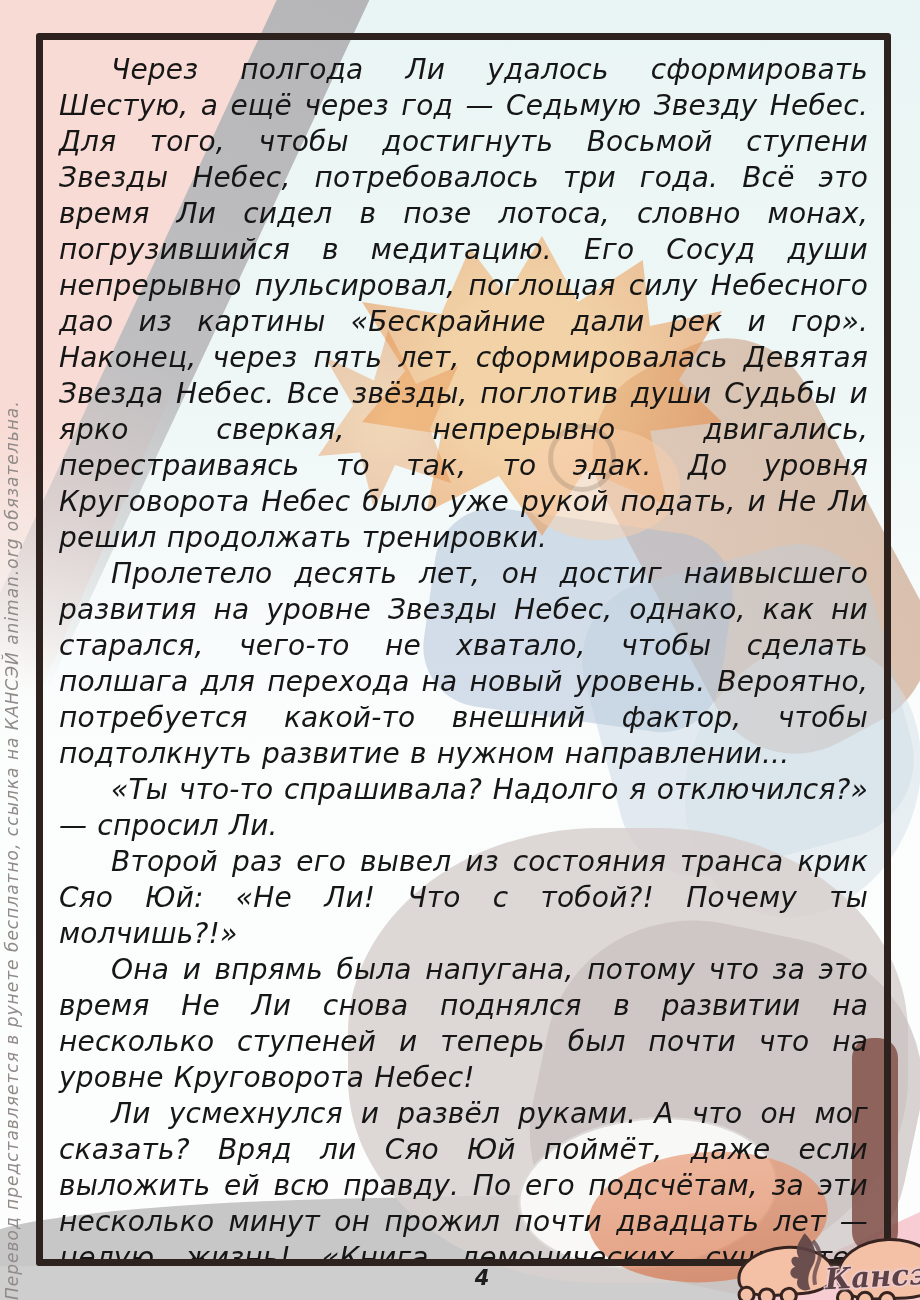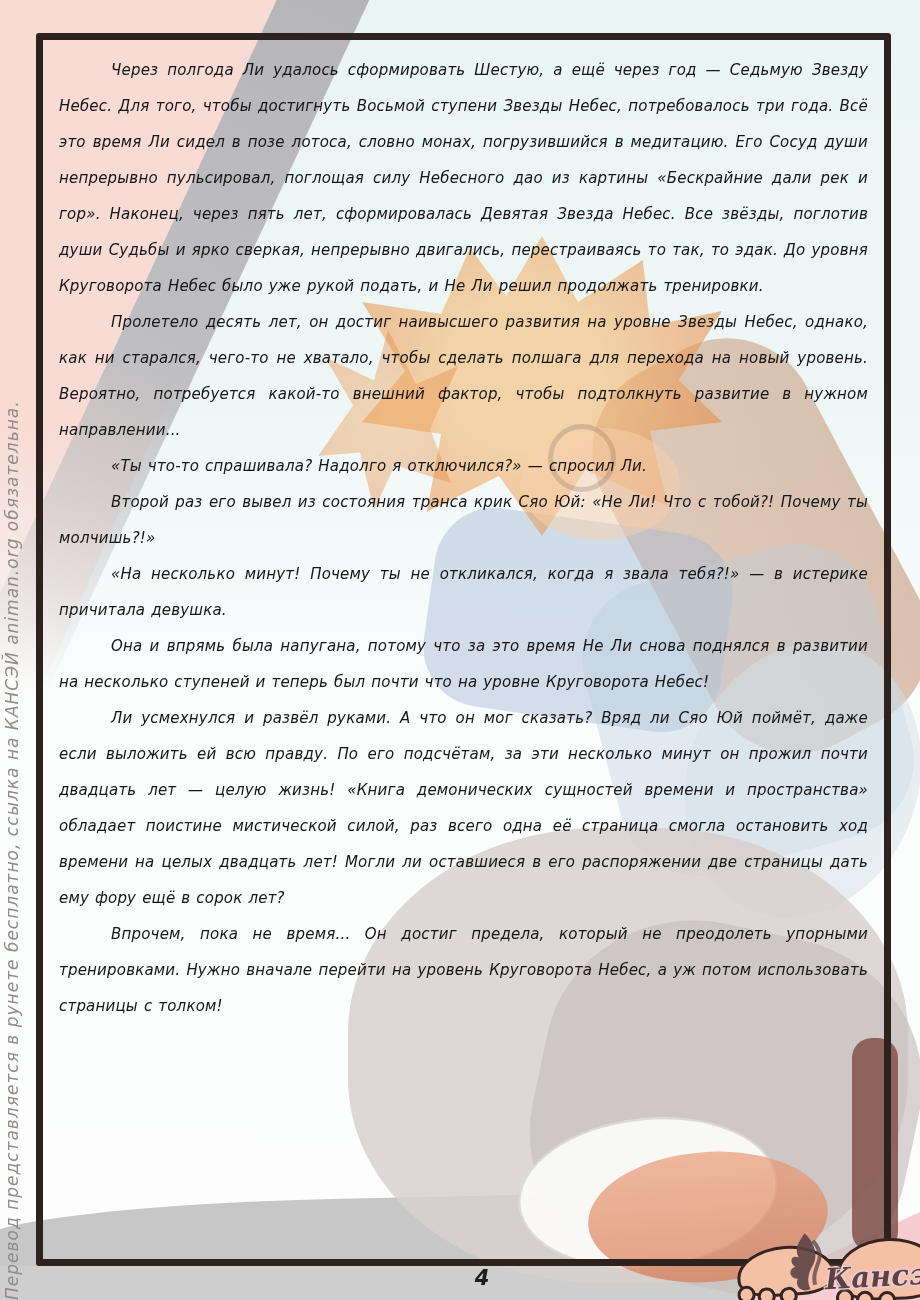--- a/index.html
+++ b/index.html
@@ -67,21 +67,21 @@
   #foot-right{left:836px;top:1238px;width:100px;height:56px;transform:rotate(-2deg);}
   .toe{position:absolute;width:12px;height:12px;border-radius:50%;background:#f4c0a6;border:3px solid #362420;bottom:-8px;}
   .toe.t1{left:-4px;} .toe.t2{left:16px;bottom:-11px;} .toe.t3{left:38px;bottom:-12px;}
   
   #text-area{
     left:43px;top:40px;width:841px;height:1219px;box-sizing:border-box;
     padding:12px 16px 0 16px;overflow:hidden;z-index:20;
   }
   #text-area p{
     margin:0;text-indent:52px;text-align:justify;
-    font-style:italic;font-size:15px;line-height:36px;color:#161616;
+    font-style:italic;font-size:28px;line-height:36px;color:#161616;
     letter-spacing:.2px;word-spacing:1px;
   }
   
   #margin-note{
     left:2px;top:160px;height:1140px;width:30px;z-index:25;
     writing-mode:vertical-rl;transform:rotate(180deg);
     font-style:italic;font-size:17px;letter-spacing:1px;color:#908b88;
     text-align:left;white-space:nowrap;
   }
   
@@ -134,21 +134,20 @@
     <span class="toe t1"></span>
     <span class="toe t2"></span>
     <span class="toe t3"></span>
   </div>
 
   <div class="abs" id="text-area">
       <p>Через полгода Ли удалось сформировать Шестую, а ещё через год — Седьмую Звезду Небес. Для того, чтобы достигнуть Восьмой ступени Звезды Небес, потребовалось три года. Всё это время Ли сидел в позе лотоса, словно монах, погрузившийся в медитацию. Его Сосуд души непрерывно пульсировал, поглощая силу Небесного дао из картины «Бескрайние дали рек и гор». Наконец, через пять лет, сформировалась Девятая Звезда Небес. Все звёзды, поглотив души Судьбы и ярко сверкая, непрерывно двигались, перестраиваясь то так, то эдак. До уровня Круговорота Небес было уже рукой подать, и Не Ли решил продолжать тренировки.</p>
       <p>Пролетело десять лет, он достиг наивысшего развития на уровне Звезды Небес, однако, как ни старался, чего-то не хватало, чтобы сделать полшага для перехода на новый уровень. Вероятно, потребуется какой-то внешний фактор, чтобы подтолкнуть развитие в нужном направлении...</p>
       <p>«Ты что-то спрашивала? Надолго я отключился?» — спросил Ли.</p>
       <p>Второй раз его вывел из состояния транса крик Сяо Юй: «Не Ли! Что с тобой?! Почему ты молчишь?!»</p>
-      <p>«На несколько минут! Почему ты не откликался, когда я звала тебя?!» — в истерике причитала девушка.</p>
       <p>Она и впрямь была напугана, потому что за это время Не Ли снова поднялся в развитии на несколько ступеней и теперь был почти что на уровне Круговорота Небес!</p>
       <p>Ли усмехнулся и развёл руками. А что он мог сказать? Вряд ли Сяо Юй поймёт, даже если выложить ей всю правду. По его подсчётам, за эти несколько минут он прожил почти двадцать лет — целую жизнь! «Книга демонических сущностей времени и пространства» обладает поистине мистической силой, раз всего одна её страница смогла остановить ход времени на целых двадцать лет! Могли ли оставшиеся в его распоряжении две страницы дать ему фору ещё в сорок лет?</p>
       <p>Впрочем, пока не время... Он достиг предела, который не преодолеть упорными тренировками. Нужно вначале перейти на уровень Круговорота Небес, а уж потом использовать страницы с толком!</p>
     </div>
 
   <div class="abs" id="margin-note">Перевод представляется в рунете бесплатно, ссылка на КАНСЭЙ animan.org обязательна.</div>
 
   <div class="abs" id="page-number">4</div>
 
   <div class="abs" id="watermark">

